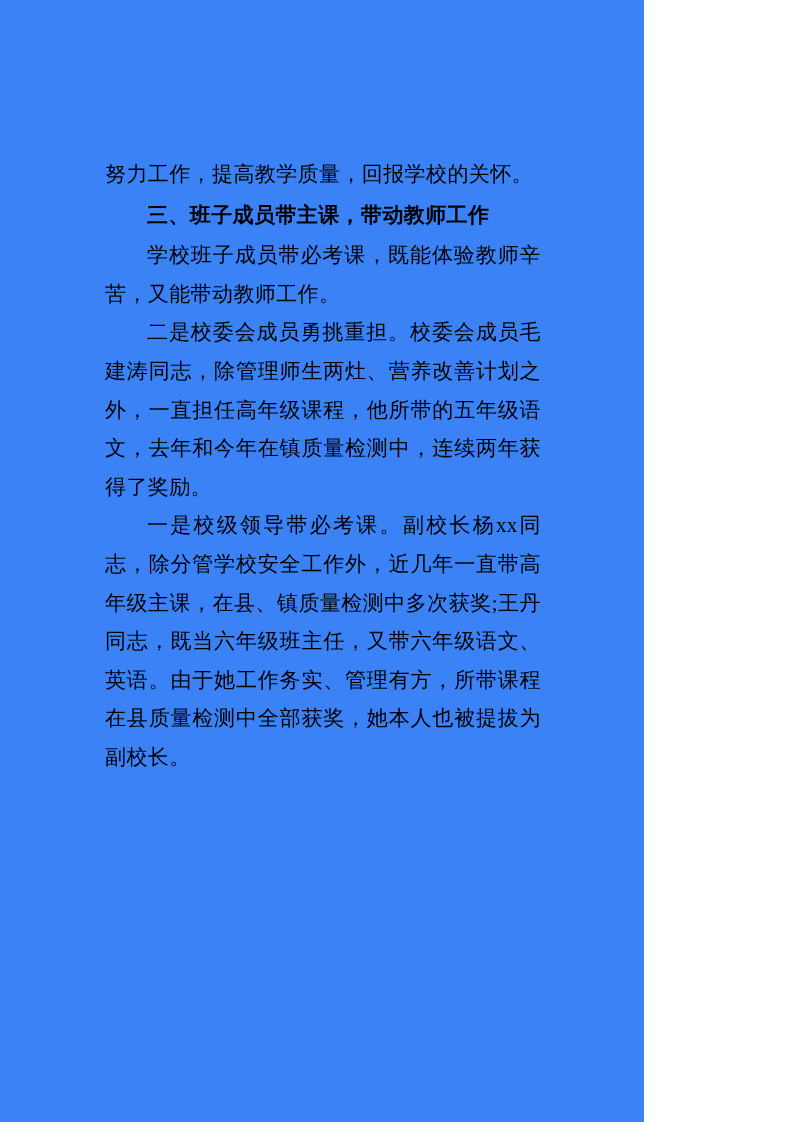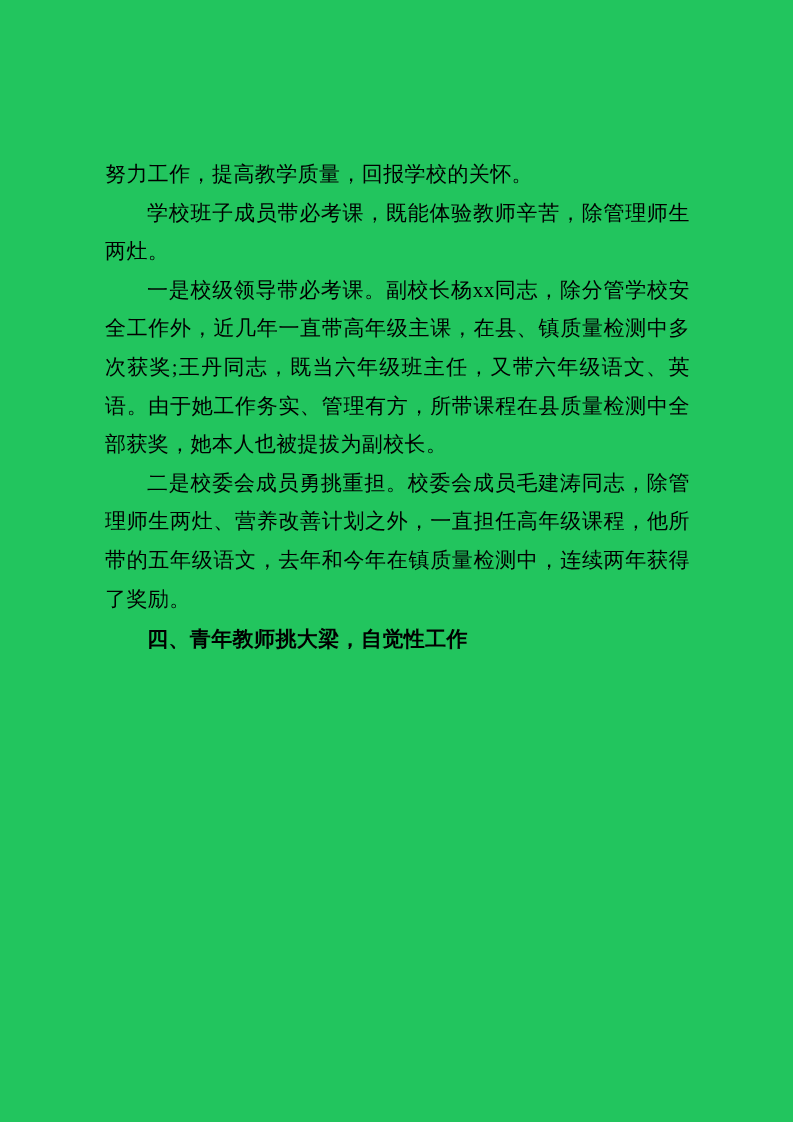--- a/index.html
+++ b/index.html
@@ -11,23 +11,23 @@
   body {
     width: 793px;
     height: 1122px;
     overflow: hidden;
     font-family: "Liberation Serif", "DejaVu Serif", serif;
     color: #000000;
   }
 
   .page {
     position: relative;
-    width: 793px;
+    width: 644px;
     height: 1122px;
-    background: #22c55e;
+    background: #3b82f6;
     padding: 155px 103px 0 105px;
   }
 
   .doc {
     width: 100%;
   }
 
   .doc .para,
   .doc .heading {
     font-size: 21px;
@@ -51,23 +51,23 @@
 </style>
 </head>
 <body>
 
 <div class="page">
   <main class="doc">
     <p class="para no-indent">努力工作，提高教学质量，回报学校的关怀。</p>
 
 
 
+    <h2 class="heading">三、班子成员带主课，带动教师工作</h2>
 
-    <p class="para">学校班子成员带必考课，既能体验教师辛苦，除管理师生两灶。</p>
+    <p class="para">学校班子成员带必考课，既能体验教师辛苦，又能带动教师工作。</p>
+
+    <p class="para">二是校委会成员勇挑重担。校委会成员毛建涛同志，除管理师生两灶、营养改善计划之外，一直担任高年级课程，他所带的五年级语文，去年和今年在镇质量检测中，连续两年获得了奖励。</p>
 
     <p class="para">一是校级领导带必考课。副校长杨xx同志，除分管学校安全工作外，近几年一直带高年级主课，在县、镇质量检测中多次获奖;王丹同志，既当六年级班主任，又带六年级语文、英语。由于她工作务实、管理有方，所带课程在县质量检测中全部获奖，她本人也被提拔为副校长。</p>
 
-    <p class="para">二是校委会成员勇挑重担。校委会成员毛建涛同志，除管理师生两灶、营养改善计划之外，一直担任高年级课程，他所带的五年级语文，去年和今年在镇质量检测中，连续两年获得了奖励。</p>
-
-    <h2 class="heading">四、青年教师挑大梁，自觉性工作</h2>
 
   </main>
 </div>
 
 </body></html>

